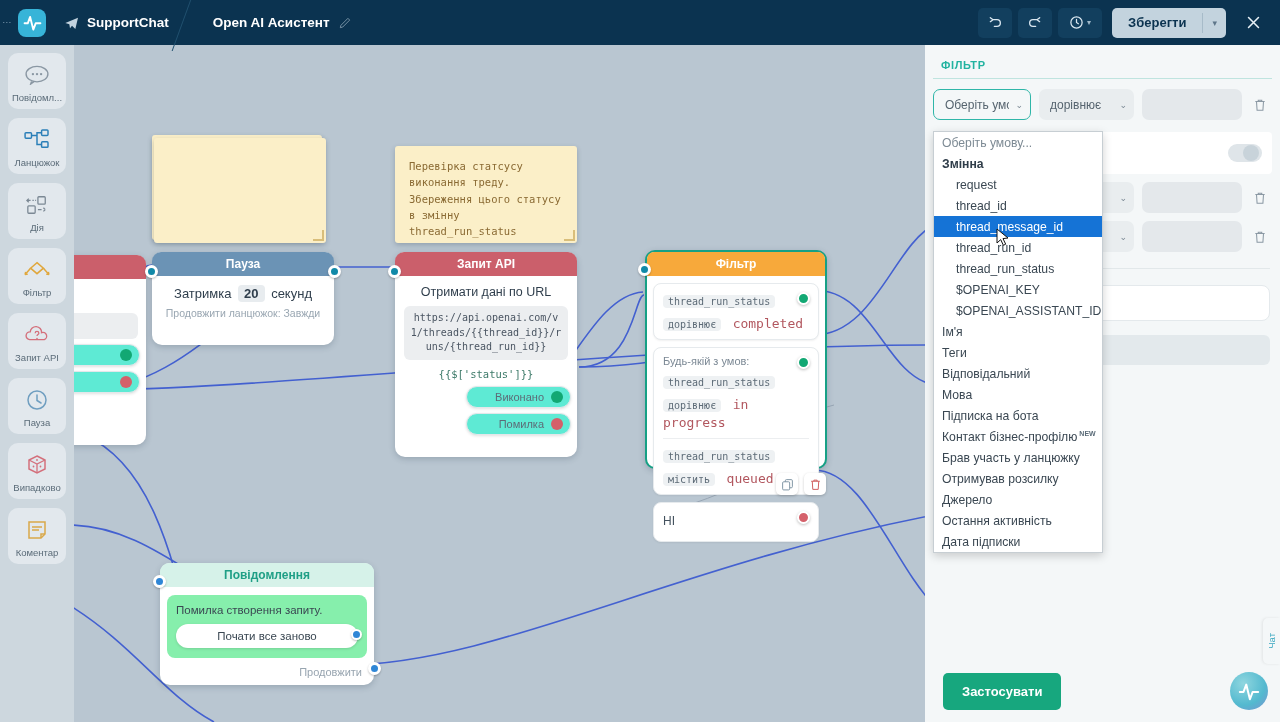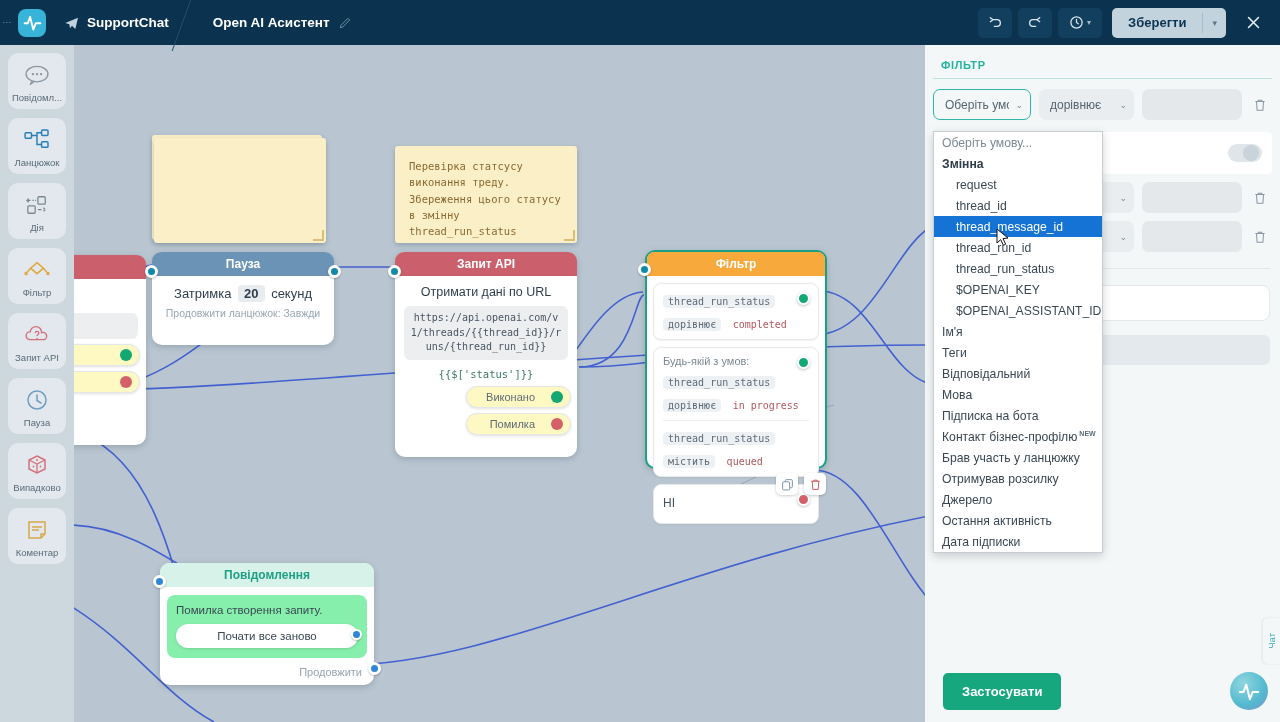--- a/index.html
+++ b/index.html
@@ -95,37 +95,37 @@
   .np-chip { background:#e8ecef; border-radius:4px; padding:1px 6px; margin:0 3px; font-weight:bold;}
   .np-sub { font-size:10.5px; color:#9aa7b2; margin-top:6px; }
 
   
   .api-title { font-size:12.5px; color:#2f3e4c; text-align:center; margin:9px 0 7px 0; }
   .api-url { background:#eceef0; border-radius:6px; margin:0 9px; padding:5px 6px;
      font-family:"DejaVu Sans Mono", monospace; font-size:10px; color:#4a5562;
      text-align:center; line-height:1.45; word-break:break-all; }
   .api-var { text-align:center; font-family:"DejaVu Sans Mono", monospace; font-size:10.5px;
      color:#3d7a69; margin:8px 0 6px 0; }
-  .out-pill { display:flex; align-items:center; justify-content:flex-end; gap:16px;
-     background:#fef9c3; border:1px solid #e3e7ea; border-radius:13px; height:22px;
+  .out-pill { display:flex; align-items:center; justify-content:flex-end; gap:7px;
+     background:#5eead4; border:1px solid #e3e7ea; border-radius:13px; height:22px;
      padding:0 7px 0 12px; margin: 5px 6px 5px auto; width: 105px;
      box-shadow:0 1px 3px rgba(0,0,0,.12); }
   .out-pill span { font-size:11px; color:#5d6b77; }
   .dot { width:12px;height:12px;border-radius:50%; }
   .dot.g { background:#12a873; } .dot.r { background:#d4606a; }
 
   
   .filt-card { background:#fff; border:1px solid #e6eaed; border-radius:8px; margin:7px 6px;
     padding:7px 9px; position:relative; box-shadow:0 1px 2px rgba(0,0,0,.06); }
   .filt-lbl { font-family:"DejaVu Sans Mono", monospace; font-size:10px; color:#5d6b77;
     background:#eef1f3; border-radius:4px; display:inline-block; padding:1px 5px; }
   .filt-op-row { margin-top:5px; }
   .filt-op { font-family:"DejaVu Sans Mono", monospace; font-size:10px; color:#5d6b77;
     background:#eef1f3; border-radius:4px; display:inline-block; padding:1px 5px; }
-  .filt-val { font-family:"DejaVu Sans Mono", monospace; font-size:10px; color:#b2575f; margin-left:7px; }
+  .filt-val { font-family:"DejaVu Sans Mono", monospace; font-size:13px; color:#b2575f; margin-left:7px; }
   .filt-any { font-size:11px; color:#7b8894; margin-bottom:5px; }
   .filt-sep { height:1px; background:#eceef0; margin:7px 0; }
   .filt-dot { position:absolute; right:8px; top:8px; width:13px;height:13px;border-radius:50%;
     border:2px solid #fff; box-shadow:0 1px 3px rgba(0,0,0,.25); }
   .filt-no { font-size:12px; color:#44525e; }
 
   
   .msg-inner { background:#86efac; border-radius:8px; margin:8px 7px 6px 7px; padding:9px 9px 10px 9px; }
   .msg-txt { font-size:11.5px; color:#3a4752; }
   .msg-btn { background:#fff; border-radius:14px; margin-top:8px; height:24px; display:flex;

